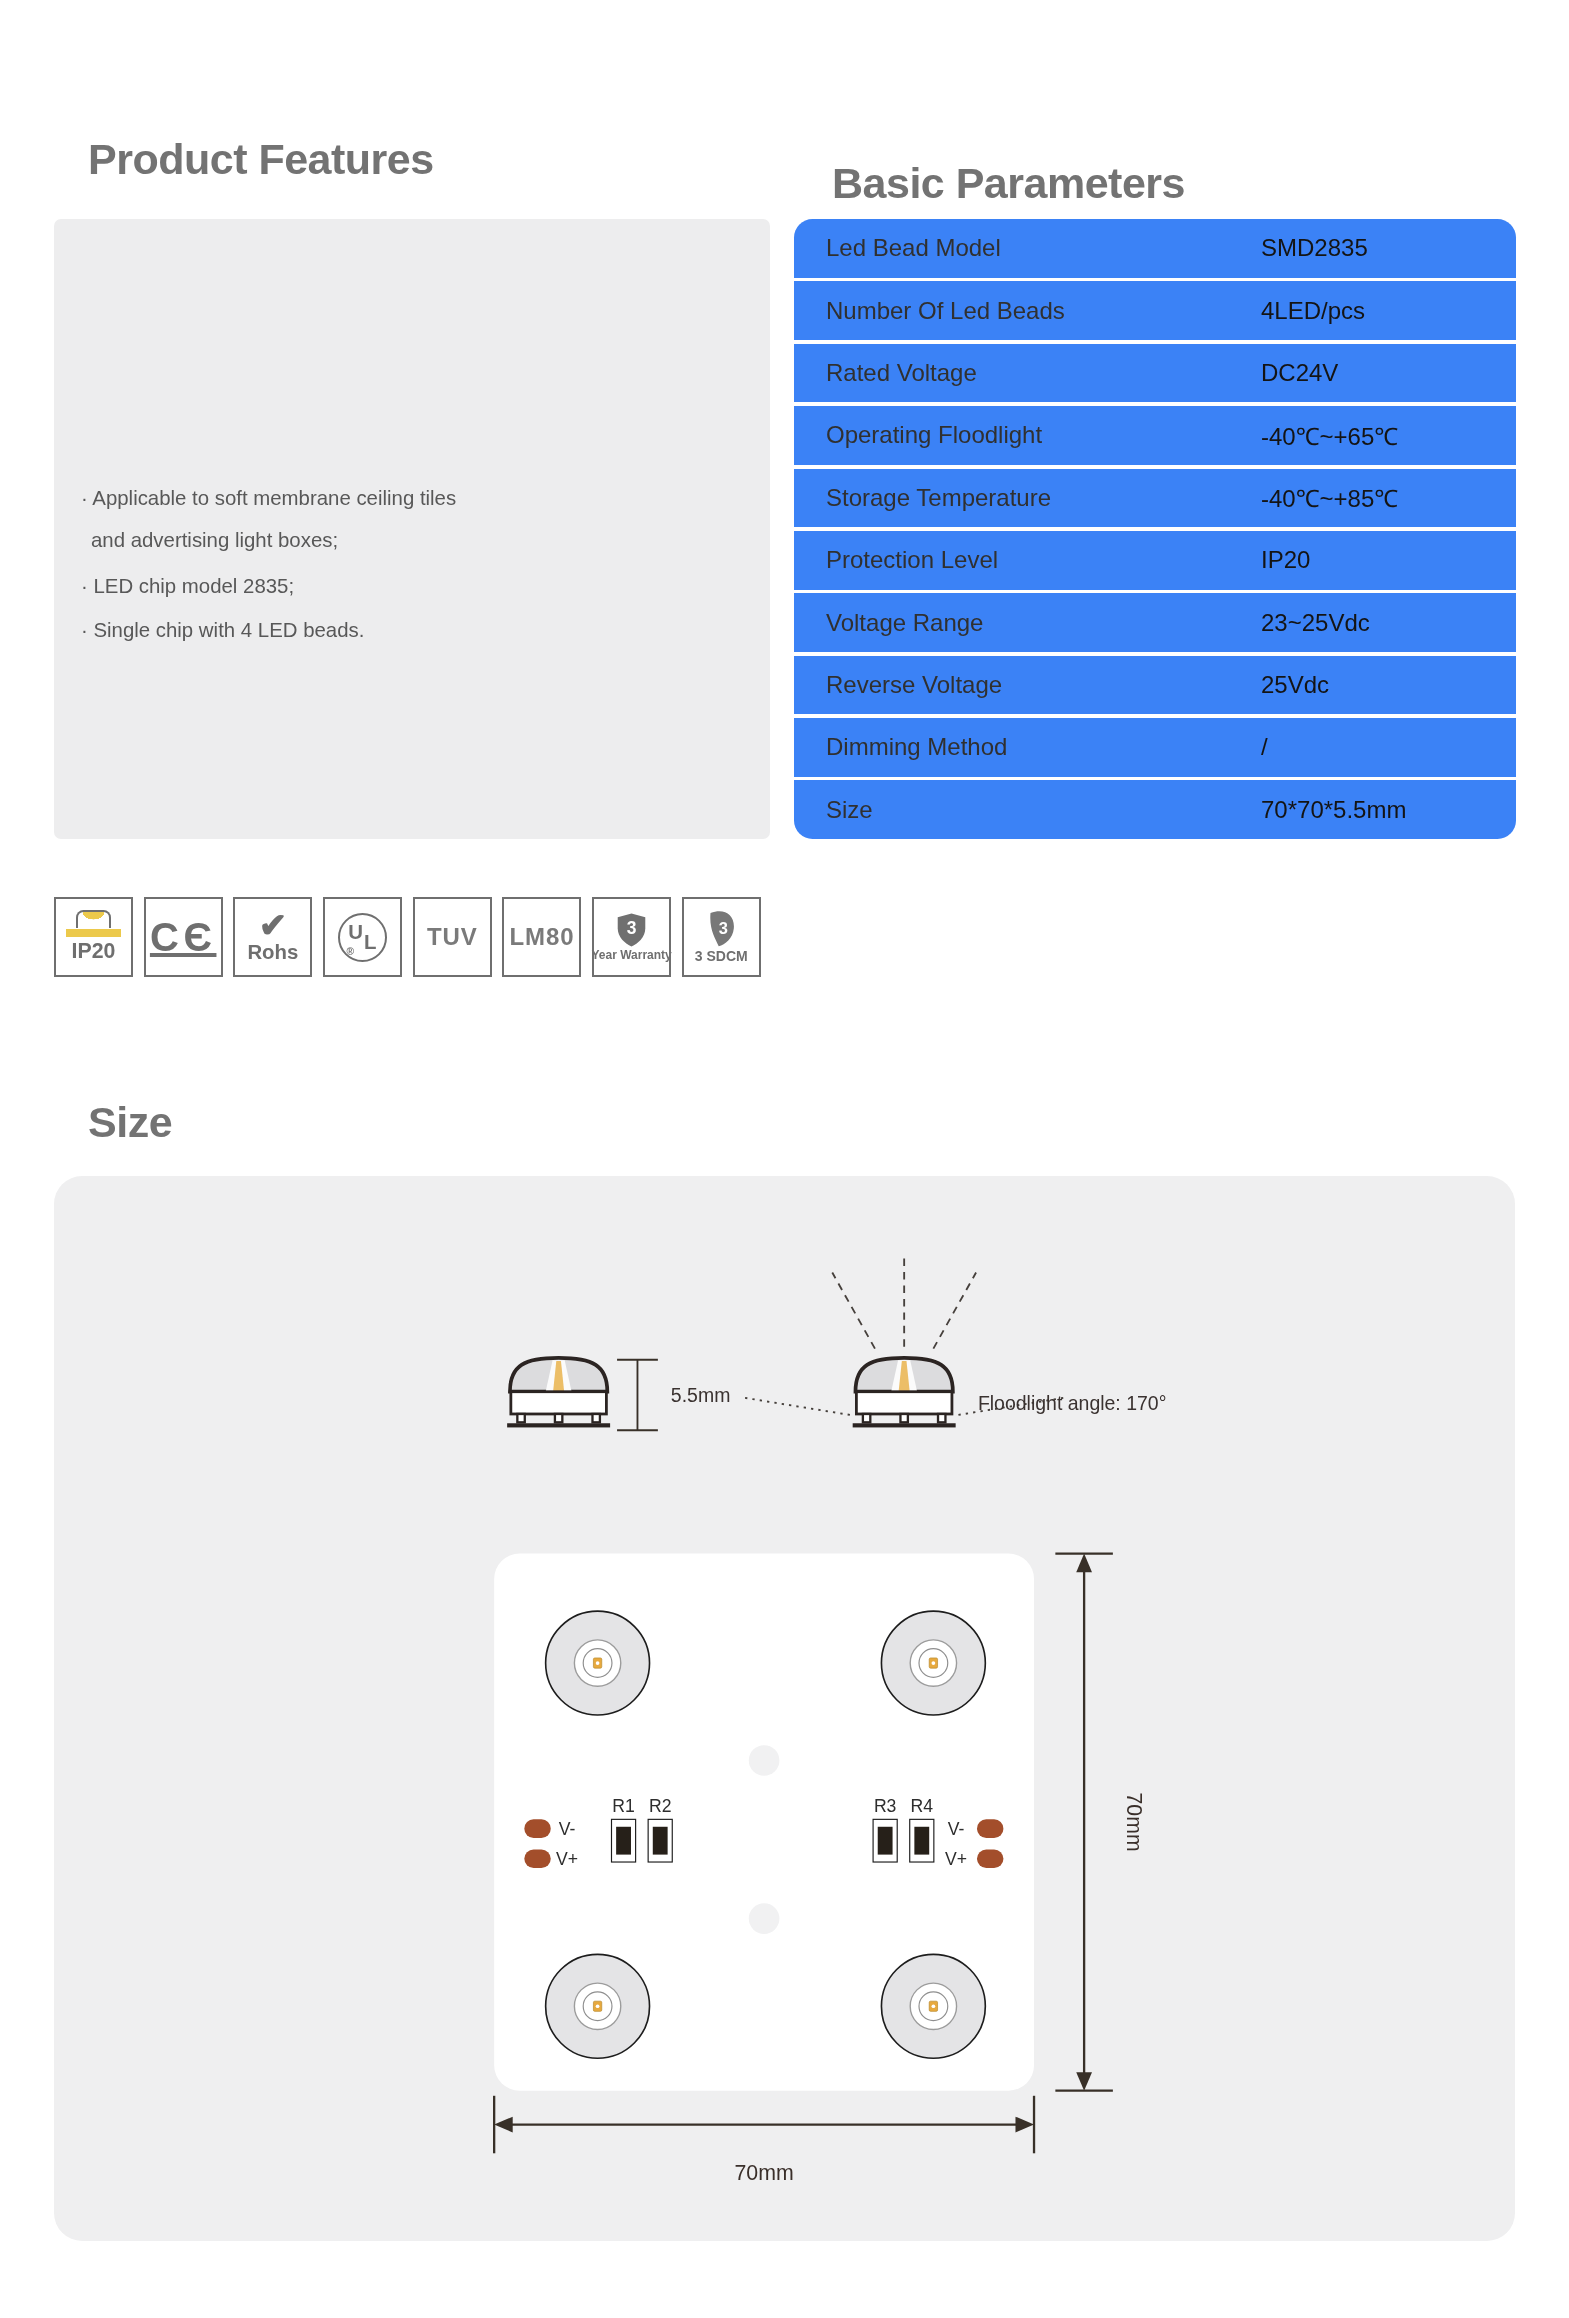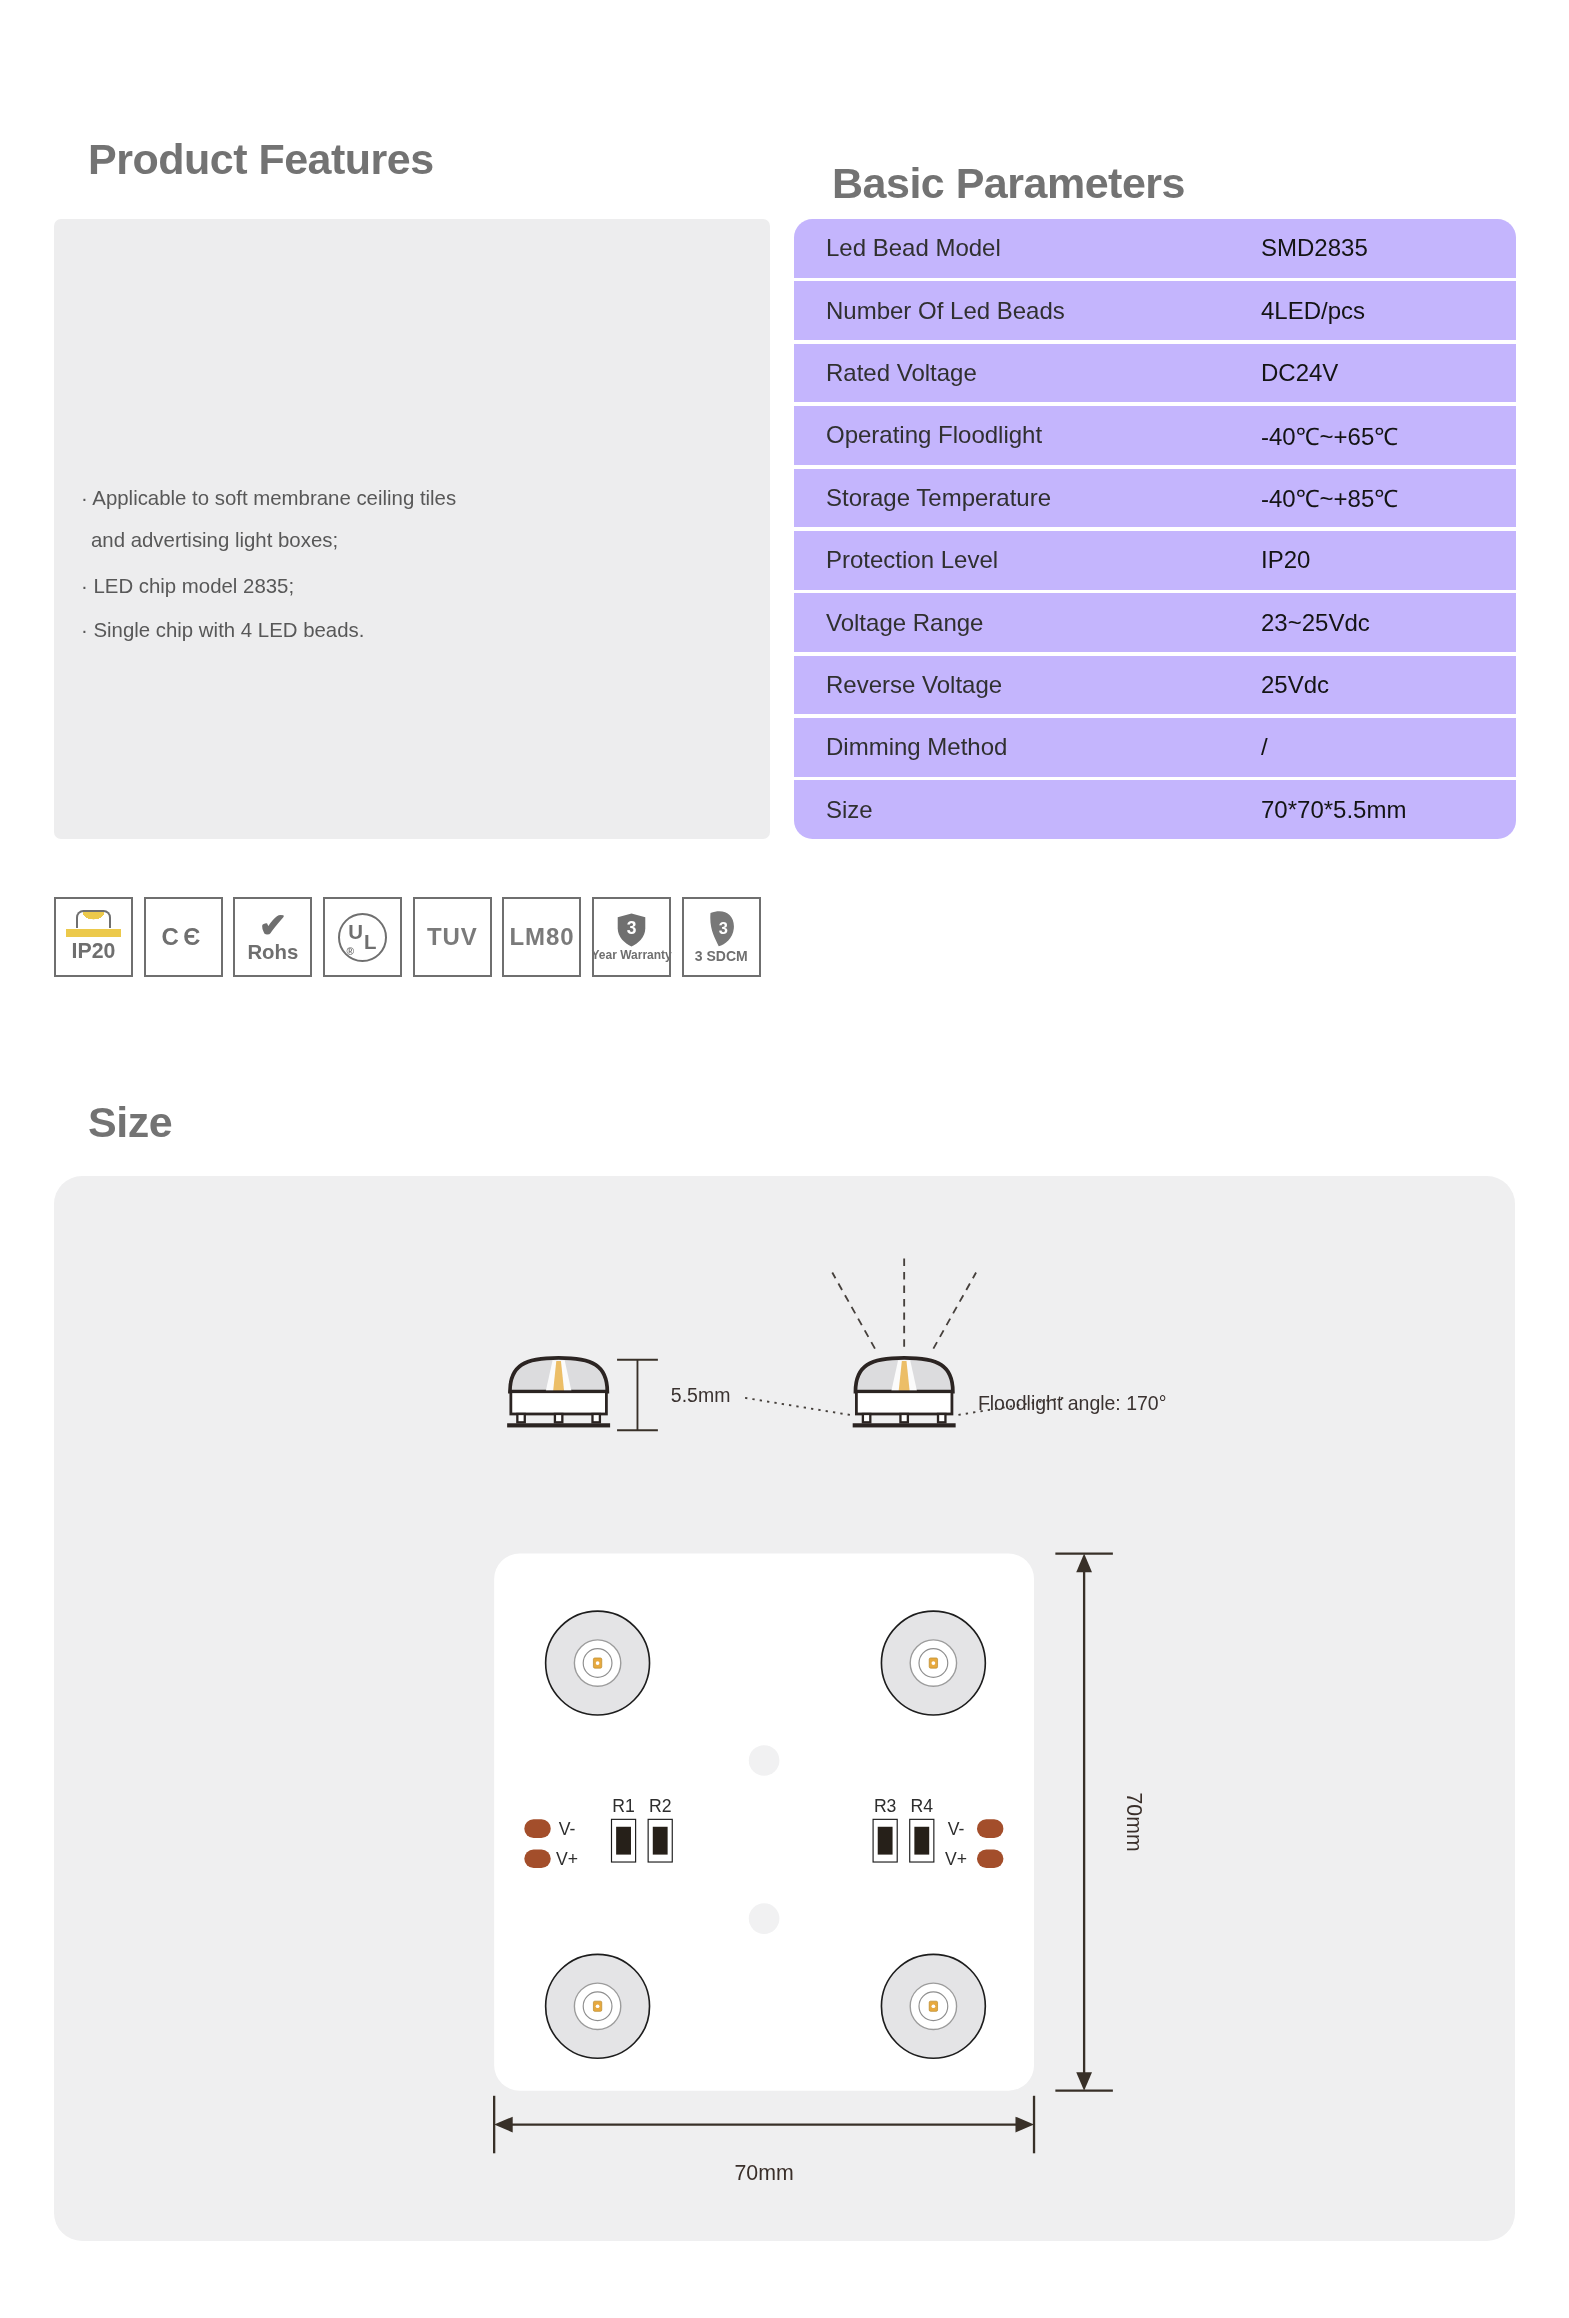--- a/index.html
+++ b/index.html
@@ -3,34 +3,34 @@
 <meta charset="utf-8">
 <style>
   html,body{margin:0;padding:0;background:#fff;}
   body{width:1569px;height:3606px;position:relative;font-family:"Liberation Sans",sans-serif;color:#222;}
   .abs{position:absolute;}
   .sec-title{font-size:43px;font-weight:700;color:#737373;letter-spacing:-0.5px;line-height:1.05;white-space:nowrap;}
   
   .features-panel{left:54px;top:219px;width:716px;height:620px;background:#ededee;border-radius:7px;}
   .bullet{position:absolute;left:27px;font-size:20.4px;color:#585858;white-space:nowrap;}
   .params-table{left:794px;top:219px;width:722px;height:620px;display:flex;flex-direction:column;gap:3.7px;}
-  .param-row{flex:1;background:#c4b5fd;display:flex;align-items:center;position:relative;}
+  .param-row{flex:1;background:#3b82f6;display:flex;align-items:center;position:relative;}
   .param-row:first-child{border-radius:18.5px 18.5px 0 0;}
   .param-row:last-child{border-radius:0 0 18.5px 18.5px;}
   .param-label{margin-left:32px;font-size:24px;color:#303030;}
   .param-value{position:absolute;left:467px;font-size:24px;color:#141414;}
   
   .badges{left:54px;top:897px;display:flex;gap:10.7px;}
   .badge{width:79px;height:80px;border:2.3px solid #6f6f6f;background:#fff;box-sizing:border-box;
          display:flex;flex-direction:column;align-items:center;justify-content:center;color:#6f6f6f;}
   .badge .big{font-size:27px;font-weight:700;letter-spacing:0;}
   .ip20-dome{width:31px;height:16px;border:2.8px solid #6f6f6f;border-bottom:none;border-radius:7.4px 7.4px 0 0;
              background:radial-gradient(60% 80% at 50% 0%,#ecc94b 58%,#ffffff 59%);}
   .ip20-bar{width:55px;height:7.4px;background:#ecc94b;margin:0.9px 0 1.9px 0;}
-  .ce-text{font-size:24px;font-weight:700;letter-spacing:4.6px;}
+  .ce-text{font-size:40px;font-weight:700;letter-spacing:4.6px;text-decoration:underline;}
   .check{font-size:34px;font-weight:700;line-height:.9;}
   .rohs-text{font-size:20.4px;font-weight:700;}
   .ul-circle{width:49px;height:49px;border:2.8px solid #6f6f6f;border-radius:50%;position:relative;box-sizing:border-box;}
   .ul-u{position:absolute;left:8.3px;top:6.5px;font-size:20.4px;font-weight:700;}
   .ul-l{position:absolute;left:24px;top:16.7px;font-size:20.4px;font-weight:700;}
   .ul-r{position:absolute;left:6.5px;bottom:2.8px;font-size:10.2px;font-weight:700;}
   .cert-mid{font-size:24px;font-weight:700;letter-spacing:0.9px;color:#7a7a7a;}
   .shield-label{font-size:12px;font-weight:700;margin-top:1px;white-space:nowrap;}
   .sdcm-label{font-size:14px;font-weight:700;margin-top:1.9px;white-space:nowrap;}
   

